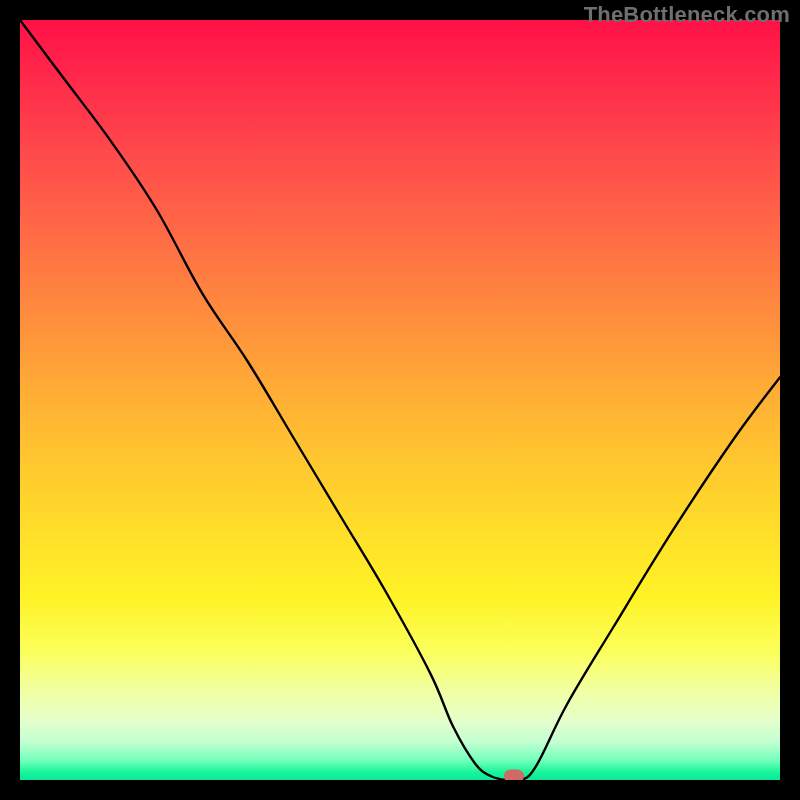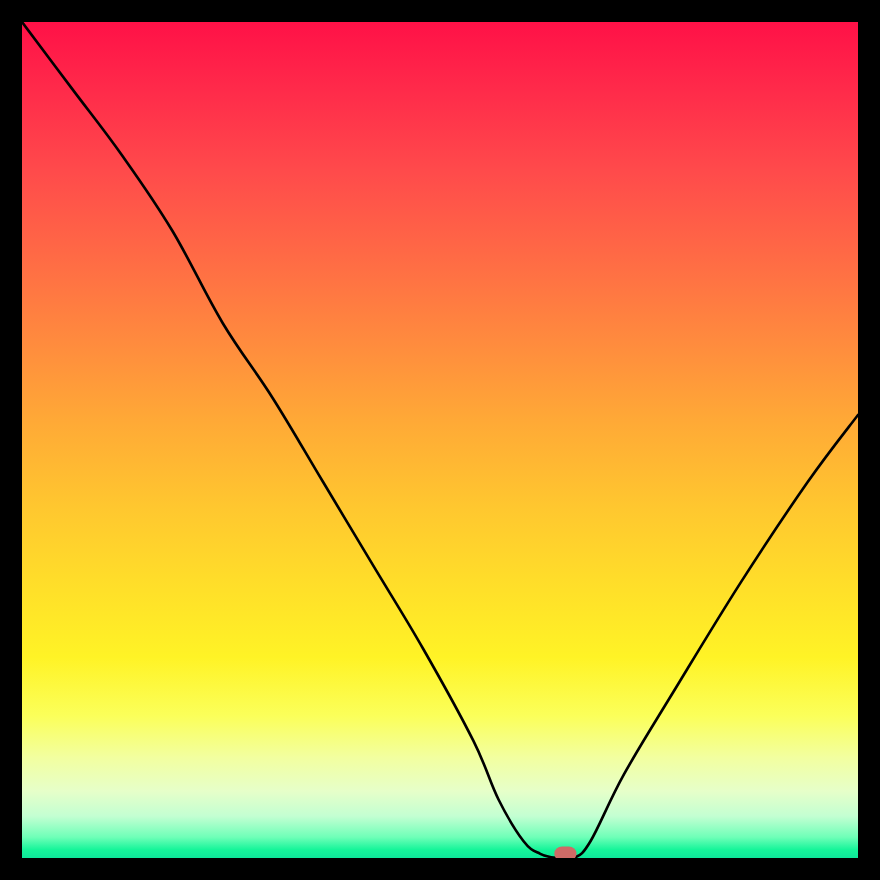--- a/index.html
+++ b/index.html
@@ -74,20 +74,21 @@
     background: #cf6a66;
     z-index: 6;
     transform: translate(-50%, -50%);
   }
 </style>
 </head>
 <body>
 
 <div class="frame">
 
+  <div class="watermark">TheBottleneck.com</div>
 
   <div class="plot-area">
     <div class="gradient"></div>
 
     <svg class="curve" viewBox="0 0 760 760" preserveAspectRatio="none">
       <path id="curve-path" fill="none" stroke="#000000" stroke-width="2.4" stroke-linecap="round" stroke-linejoin="round" d="M 0 0 C 8.208 10.943999999999992, 29.184 38.91199999999995, 45.6 60.799999999999955 C 62.016000000000005 82.68799999999996, 74.784 98.34400000000002, 91.2 121.60000000000002 C 107.616 144.85600000000002, 120.38399999999999 162.64000000000001, 136.79999999999998 190 C 153.21599999999998 217.35999999999999, 165.984 246.23999999999998, 182.4 273.59999999999997 C 198.816 300.96, 211.584 316.0079999999999, 228 341.99999999999994 C 244.416 367.99199999999996, 257.18399999999997 390.64, 273.59999999999997 418 C 290.01599999999996 445.36, 302.784 466.64, 319.2 494 C 335.616 521.36, 348.384 541.272, 364.8 570 C 381.216 598.728, 398.088 628.976, 410.40000000000003 653.6 C 422.71200000000005 678.224, 424.992 690.384, 433.2 706.8 C 441.40799999999996 723.2159999999999, 449.16 735.9079999999999, 456 744.8 C 462.84 753.692, 465.728 753.464, 471.2 756.2 C 476.67199999999997 758.936, 480.92800000000005 759.316, 486.40000000000003 760 C 491.872 760.684, 496.12800000000004 762.736, 501.6 760 C 507.072 757.264, 508.5920000000001 758.4799999999999, 516.8000000000001 744.8 C 525.008 731.12, 533.52 708.624, 547.1999999999999 684 C 560.8799999999999 659.376, 573.648 639.464, 592.8000000000001 608 C 611.9520000000001 576.536, 631.712 543.4, 653.6 509.2 C 675.488 475, 695.2479999999999 445.36, 714.4 418 C 733.552 390.64, 751.792 368.144, 760 357.2"></path>
     </svg>
 
     <div class="marker" id="marker" style="left: 494px; top: 756px; background: rgb(207, 106, 102);"></div>
   </div>

